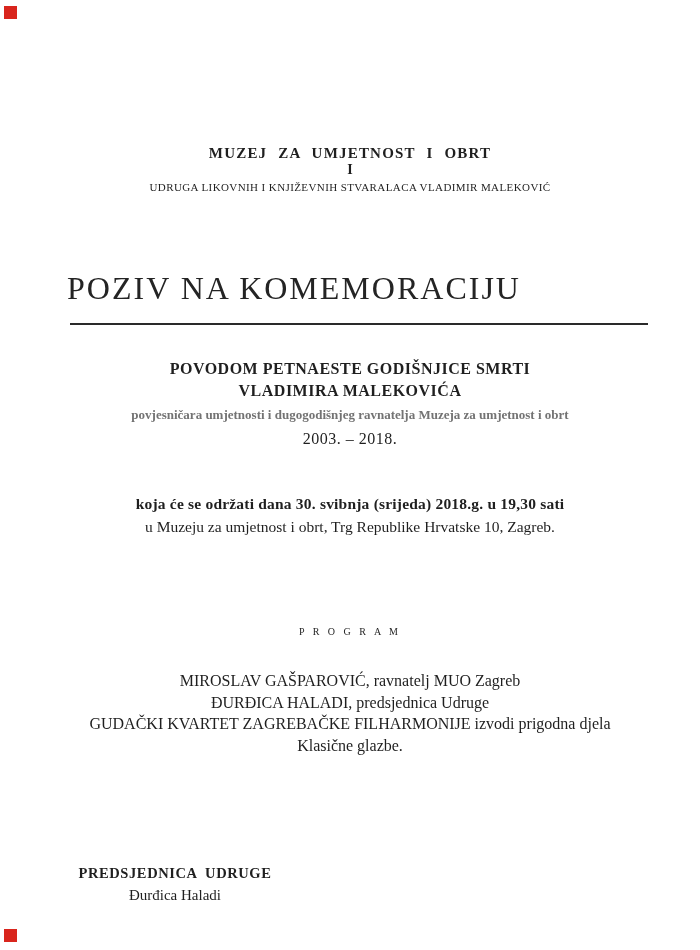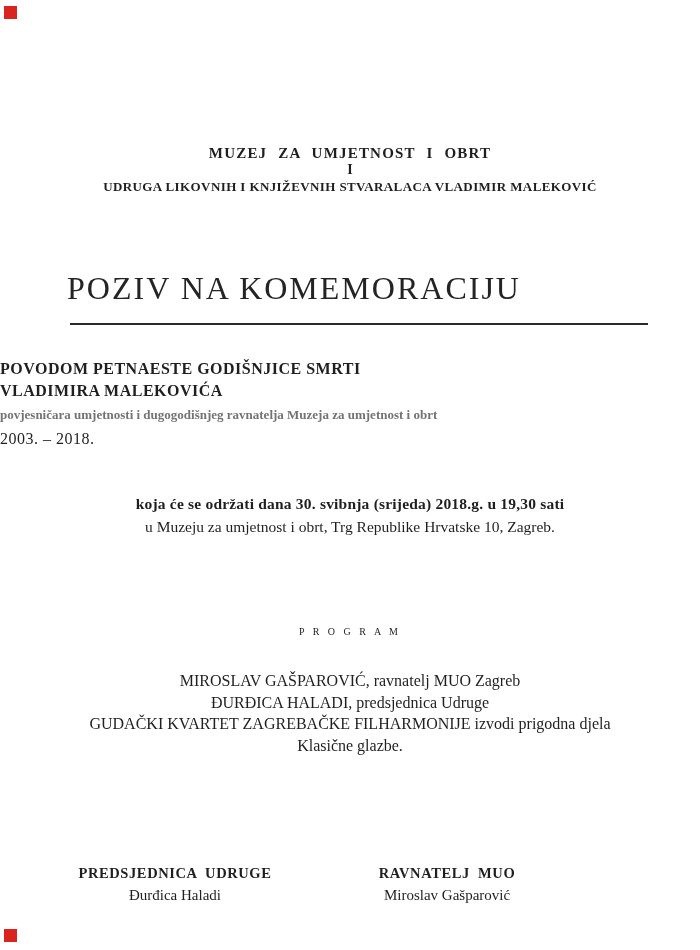--- a/index.html
+++ b/index.html
@@ -34,34 +34,34 @@
     position:absolute;left:26px;top:-3px;
     width:70px;height:70px;box-sizing:border-box;
     border:4px solid #2438cf;border-radius:50%;
     background:transparent;
   }
 
   
   .orgs{position:absolute;left:0;top:144px;width:700px;text-align:center;}
   .org-line1{font-size:15px;font-weight:bold;letter-spacing:1.2px;word-spacing:6px;line-height:18px;}
   .org-conj{font-size:14px;font-weight:bold;line-height:16px;}
-  .org-line2{font-size:13px;font-weight:bold;letter-spacing:0.4px;line-height:18px;}
+  .org-line2{font-size:11px;font-weight:normal;letter-spacing:0.4px;line-height:18px;}
 
   
   .main-title{
     position:absolute;left:0;top:271px;width:588px;text-align:center;
     font-size:32px;letter-spacing:2px;line-height:34px;color:#242424;
   }
   .rule{
     position:absolute;left:70px;top:323px;width:578px;height:0;
     border-top:2px solid #2a2a2a;
   }
 
   
-  .occasion{position:absolute;left:0;top:358px;width:700px;text-align:left;}
+  .occasion{position:absolute;left:0;top:358px;width:700px;text-align:center;}
   .occ-l1,.occ-l2{font-size:16px;font-weight:bold;letter-spacing:0.5px;line-height:22px;}
   .occ-l3{font-size:13px;font-weight:bold;line-height:26px;color:#737373;}
   .occ-l4{font-size:16px;line-height:22px;letter-spacing:0.5px;}
 
   
   .details{position:absolute;left:0;top:492px;width:700px;text-align:center;}
   .det-l1{font-size:15.5px;font-weight:bold;line-height:23px;letter-spacing:0.2px;}
   .det-l2{font-size:15.5px;line-height:23px;}
 
   
@@ -114,18 +114,14 @@
     <div class="program-item">MIROSLAV GAŠPAROVIĆ, ravnatelj MUO Zagreb</div>
     <div class="program-item">ĐURĐICA HALADI, predsjednica Udruge</div>
     <div class="program-item">GUDAČKI KVARTET ZAGREBAČKE FILHARMONIJE izvodi prigodna djela</div>
     <div class="program-item">Klasične glazbe.</div>
   </div>
 
   <div class="sig left">
     <div class="sig-role">PREDSJEDNICA UDRUGE</div>
     <div class="sig-name">Đurđica Haladi</div>
   </div>
-  <div class="sig right">
-    <div class="sig-role">RAVNATELJ MUO</div>
-    <div class="sig-name">Miroslav Gašparović</div>
-  </div>
 
 </div>
 
 </body></html>

